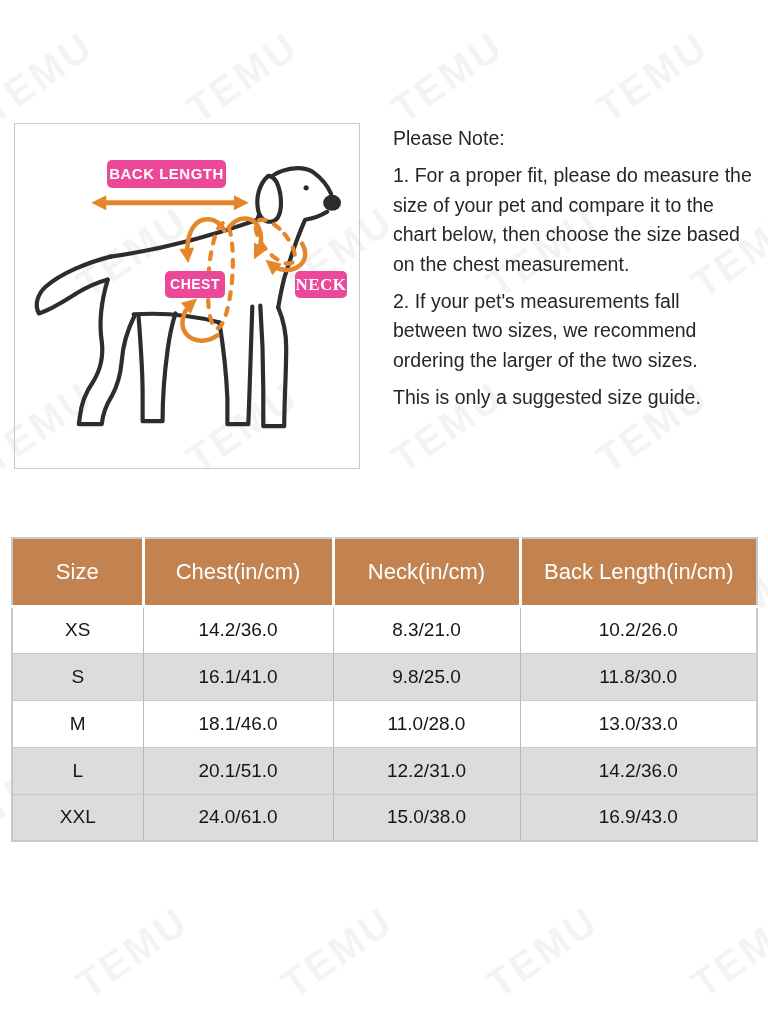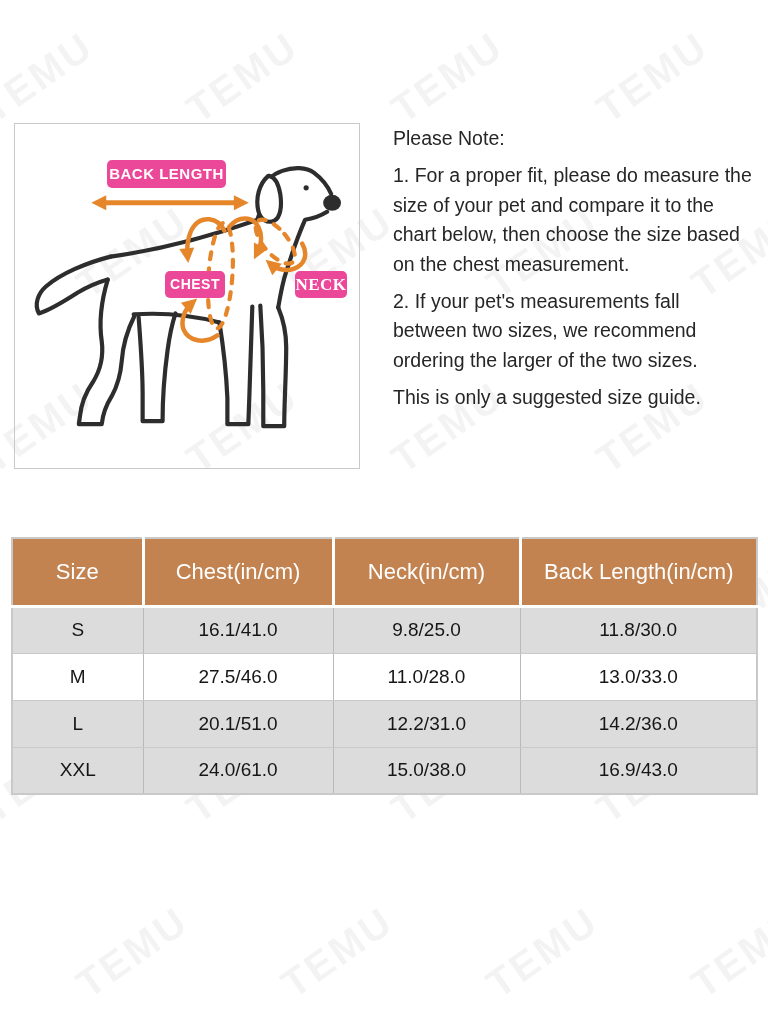--- a/index.html
+++ b/index.html
@@ -166,29 +166,35 @@
       </colgroup>
     <thead>
       <tr>
         <th>Size</th>
         <th>Chest(in/cm)</th>
         <th>Neck(in/cm)</th>
         <th>Back Length(in/cm)</th>
       </tr>
     </thead>
     <tbody>
+      <tr>
+        <td>XS</td>
+        <td>14.2/36.0</td>
+        <td>8.3/21.0</td>
+        <td>10.2/26.0</td>
+      </tr>
       <tr class="zebra">
         <td>S</td>
         <td>16.1/41.0</td>
         <td>9.8/25.0</td>
         <td>11.8/30.0</td>
       </tr>
       <tr>
         <td>M</td>
-        <td>27.5/46.0</td>
+        <td>18.1/46.0</td>
         <td>11.0/28.0</td>
         <td>13.0/33.0</td>
       </tr>
       <tr class="zebra">
         <td>L</td>
         <td>20.1/51.0</td>
         <td>12.2/31.0</td>
         <td>14.2/36.0</td>
       </tr>
       <tr class="zebra">

